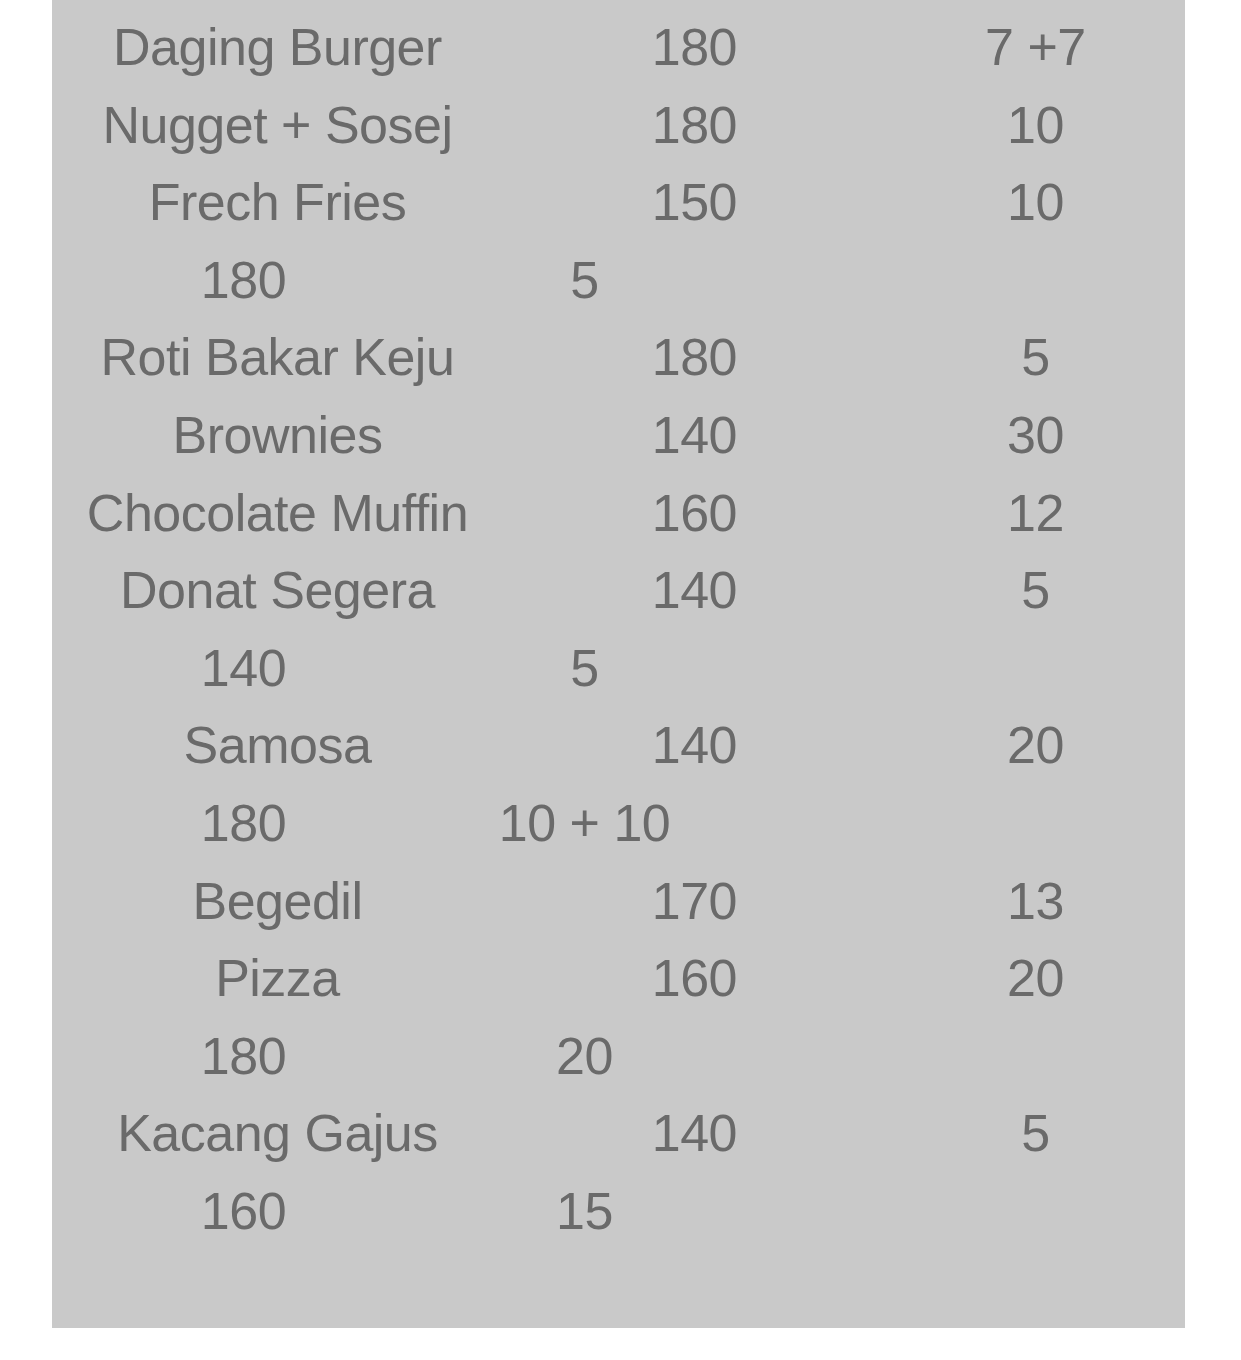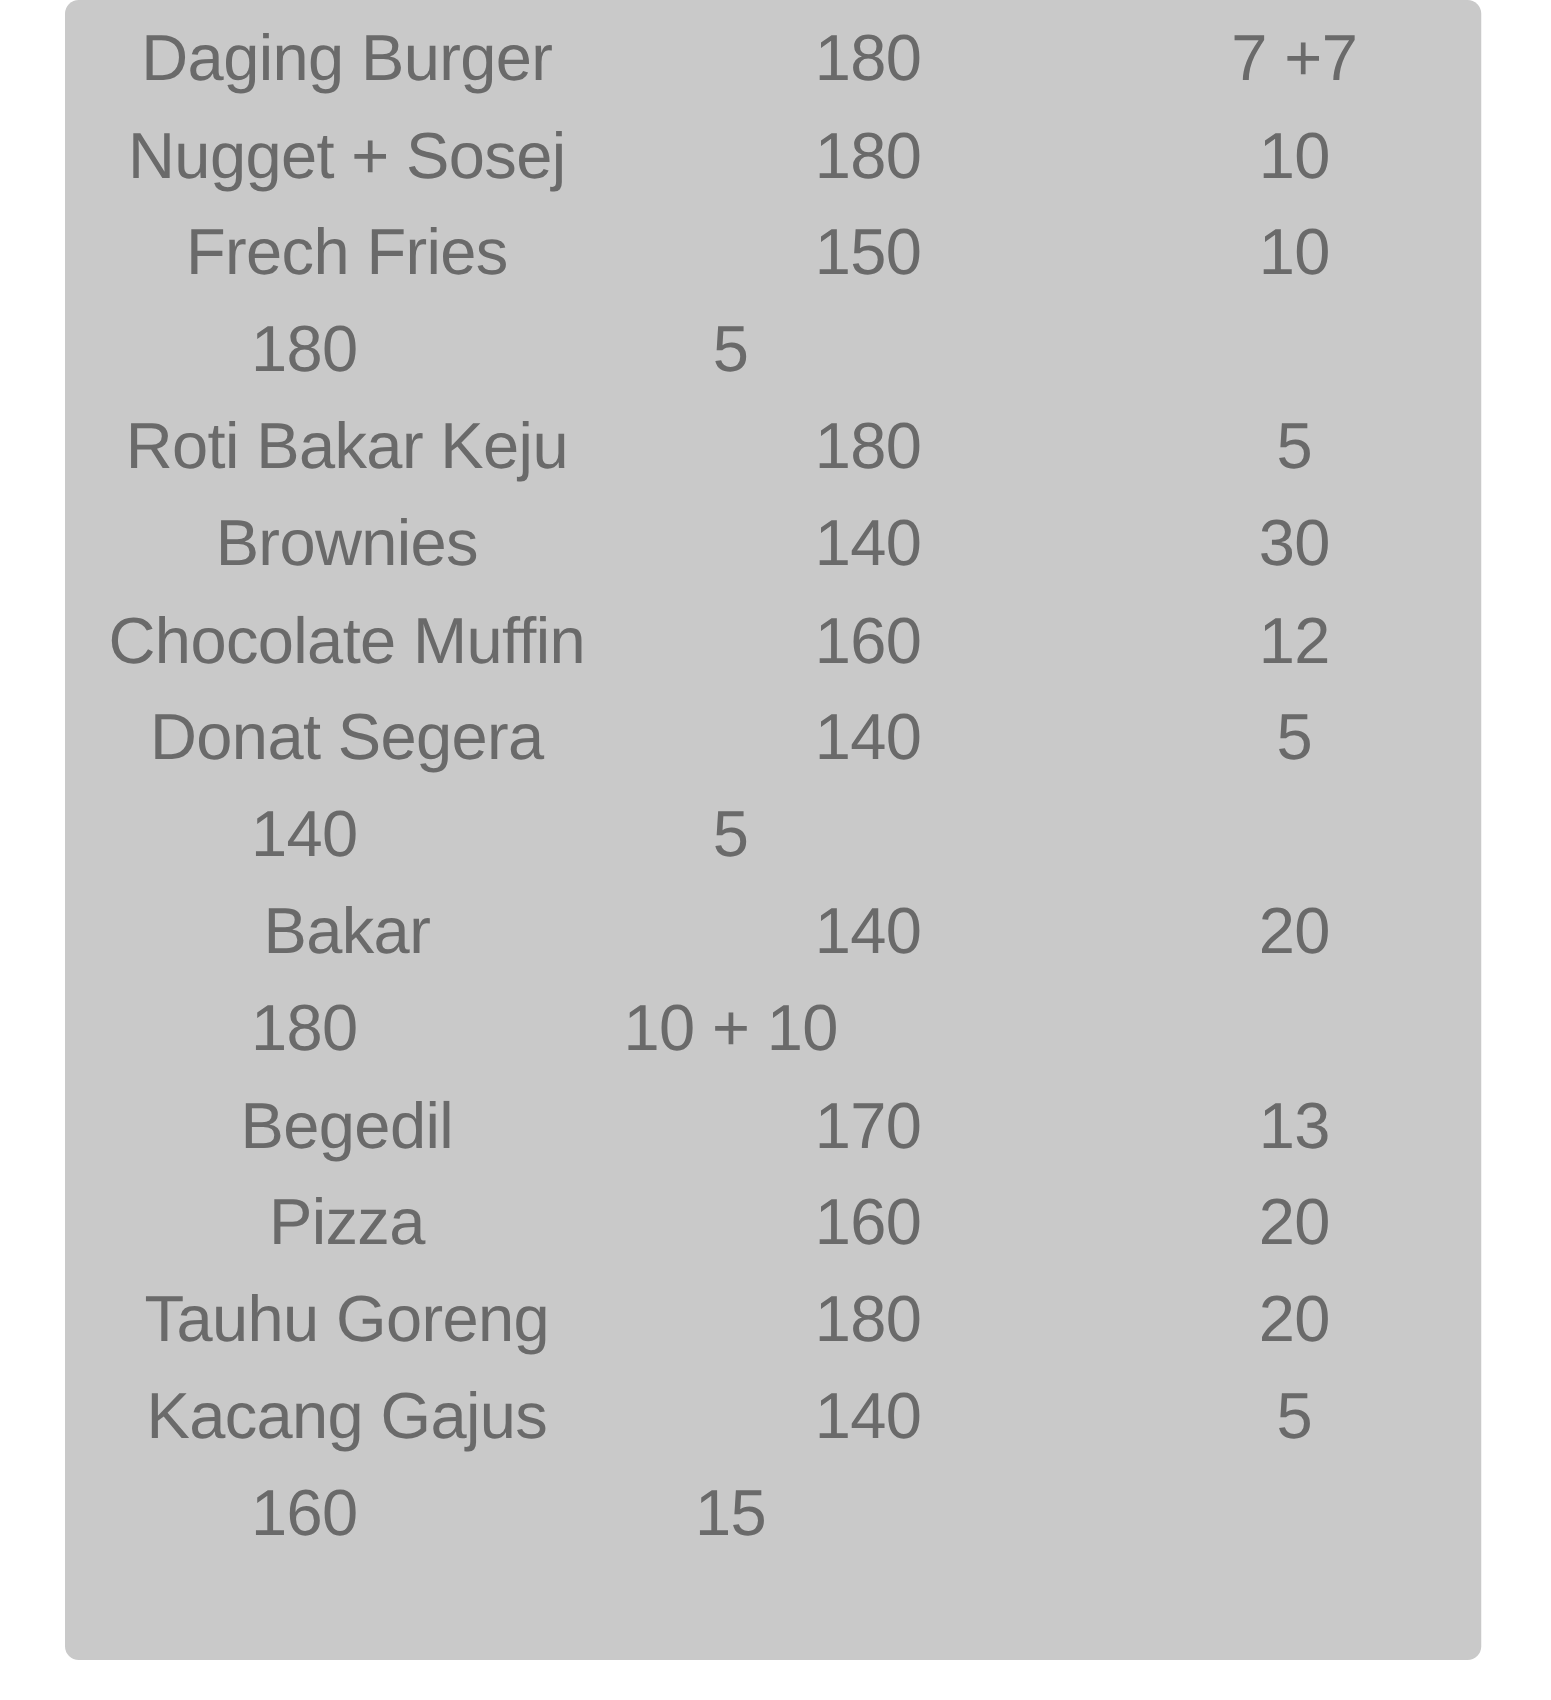--- a/index.html
+++ b/index.html
@@ -17,21 +17,20 @@
   }
   .panel {
     position: absolute;
     left: 52px;
     top: 0;
     width: 1133px;
     height: 1328px;
     background: var(--panel-bg, #c9c9c9);
     padding-top: 9px;
     overflow: hidden;
-    border-radius: 11px;
   }
   .row {
     display: flex;
     align-items: flex-start;
     min-height: 77.6px;
   }
   .cell {
     font-size: 52px;
     font-weight: 400;
     letter-spacing: -0.5px;
@@ -94,21 +93,21 @@
     <div class="cell temp">140</div>
     <div class="cell time">5</div>
   </div>
 
   <div class="row">
     <div class="cell temp">140</div>
     <div class="cell time">5</div>
   </div>
 
   <div class="row">
-    <div class="cell name">Bakar</div>
+    <div class="cell name">Samosa</div>
     <div class="cell temp">140</div>
     <div class="cell time">20</div>
   </div>
 
   <div class="row">
     <div class="cell temp">180</div>
     <div class="cell time">10 + 10</div>
   </div>
 
   <div class="row">
@@ -117,21 +116,20 @@
     <div class="cell time">13</div>
   </div>
 
   <div class="row">
     <div class="cell name">Pizza</div>
     <div class="cell temp">160</div>
     <div class="cell time">20</div>
   </div>
 
   <div class="row">
-    <div class="cell name">Tauhu Goreng</div>
     <div class="cell temp">180</div>
     <div class="cell time">20</div>
   </div>
 
   <div class="row">
     <div class="cell name">Kacang Gajus</div>
     <div class="cell temp">140</div>
     <div class="cell time">5</div>
   </div>
 

